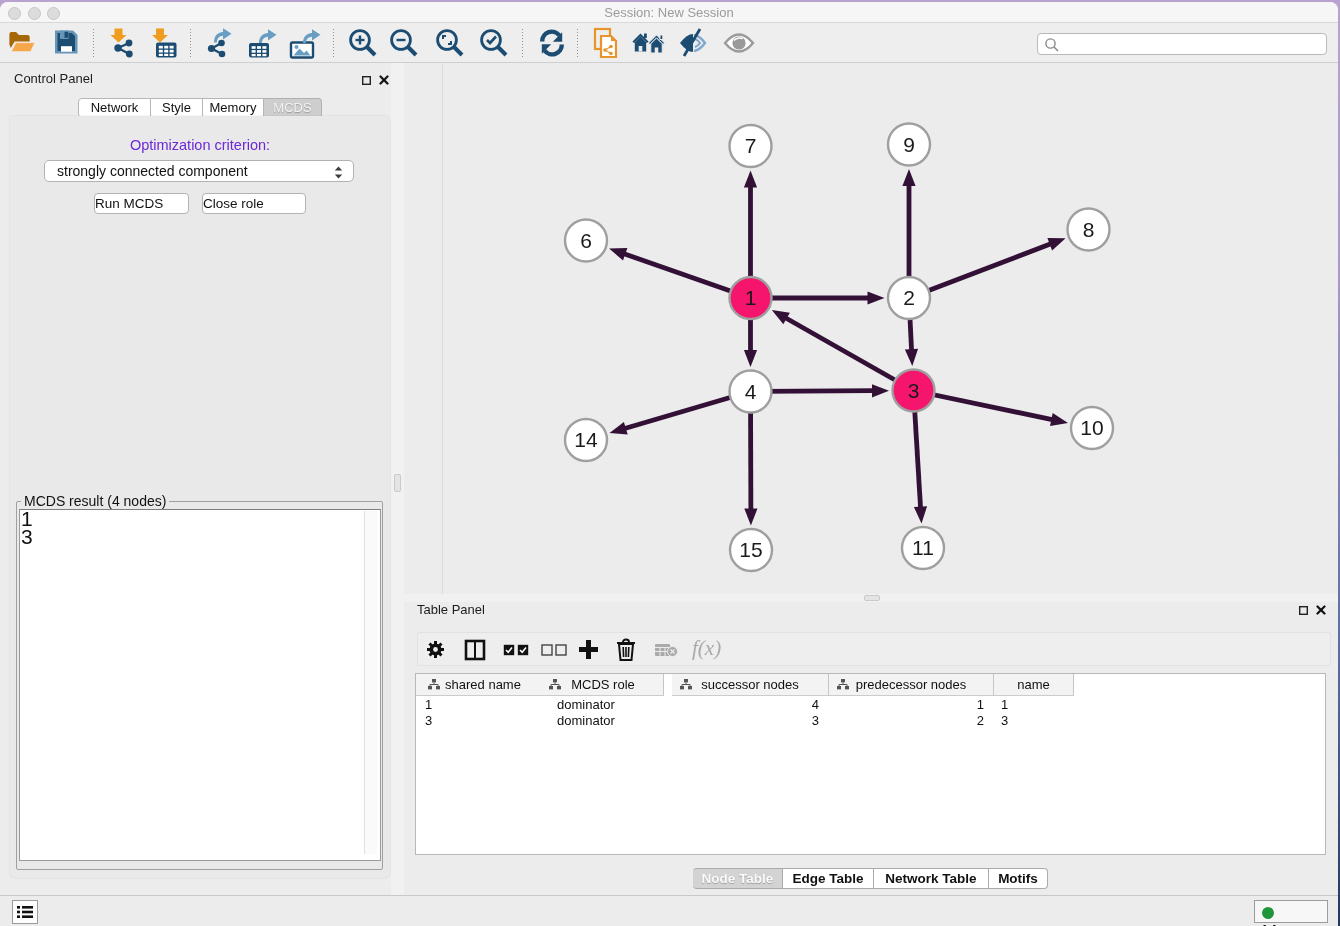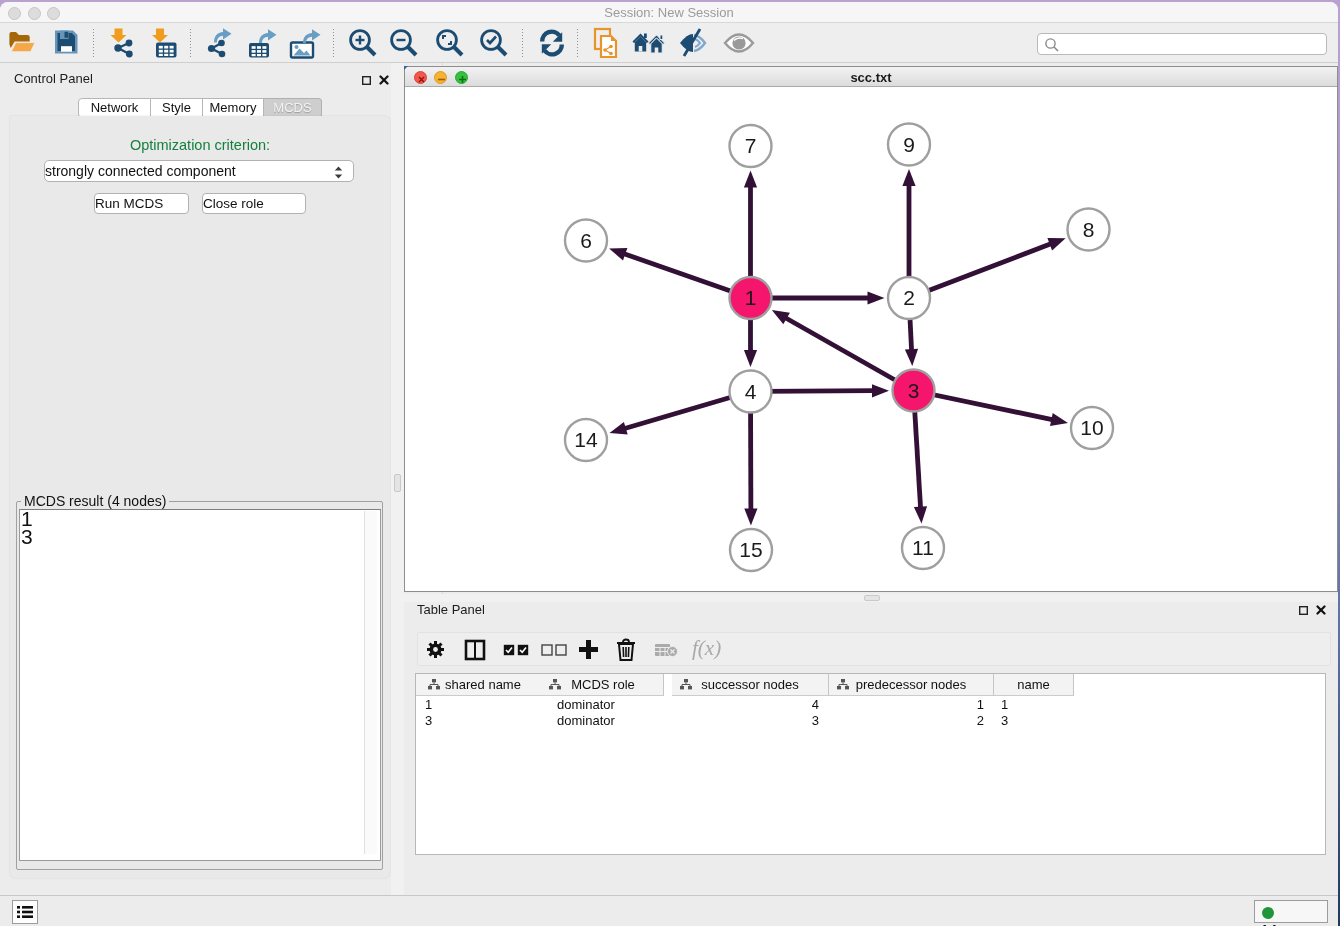--- a/index.html
+++ b/index.html
@@ -14,22 +14,22 @@
 .ticon { position:absolute; top:4px; }
 #searchbox { position:absolute; left:1037px; top:10px; width:290px; height:22px; background:#fff; border:1px solid #b9b9b9; border-radius:4px; }
 
 #cp { position:absolute; left:0; top:61px; width:443px; height:832px; background:#ececec; border-right:1px solid #dcdcdc; }
 #cphead { position:absolute; top:8px; left:14px; font-size:13px; color:#1c1c1c; }
 .tabrow { position:absolute; display:flex; }
 .tab { font-size:13px; color:#111; background:#fff; border:1px solid #b6b6b6; border-left:none; padding:0; text-align:center; line-height:18px; height:20px; }
 .tab.first { border-left:1px solid #b6b6b6; border-radius:4px 0 0 4px; }
 .tab.sel { background:#cecece; color:#f3f3f3; border-color:#b0b0b0; border-radius:0 4px 4px 0; text-shadow:0 1px 1px #9a9a9a; }
 #cpbody { position:absolute; left:10px; top:53px; width:380px; height:762px; background:#e9e9e9; border-radius:0 6px 6px 6px; box-shadow:0 0 2px rgba(0,0,0,0.12); }
-#optlabel { position:absolute; top:21px; width:100%; text-align:center; font-size:14.5px; color:#15803d; }
-#dropdown { position:absolute; left:34px; top:44px; width:310px; height:22px; background:#fff; border:1px solid #b2b2b2; border-radius:5px; font-size:14px; line-height:20px; padding-left:0; color:#111; }
+#optlabel { position:absolute; top:21px; width:100%; text-align:center; font-size:14.5px; color:#6d28d9; }
+#dropdown { position:absolute; left:34px; top:44px; width:310px; height:22px; background:#fff; border:1px solid #b2b2b2; border-radius:5px; font-size:14px; line-height:20px; padding-left:12px; color:#111; }
 .btn { position:absolute; top:77px; height:21px; background:#fff; border:1px solid #b2b2b2; border-radius:4px; font-size:13.5px; text-align:left; line-height:19px; color:#111; }
 #fieldset { position:absolute; left:6px; top:385px; width:367px; height:369px; border:1px solid #a0a0a0; border-radius:2px; }
 #legend { position:absolute; left:4px; top:-9px; background:#e9e9e9; padding:0 3px; font-size:14px; color:#111; }
 #ta { position:absolute; left:2px; top:7px; width:362px; height:352px; background:#fff; border:1px solid #9a9a9a; border-top-color:#7d7d7d; font-size:21px; color:#111; padding:0px 0 0 1px; line-height:17.5px; }
 #tascroll { position:absolute; right:3px; top:1px; width:13px; height:343px; background:#fafafa; border-left:1px solid #e0e0e0; }
 
 #vsplit { position:absolute; left:391px; top:61px; width:13px; height:832px; background:#f1f1f1; }
 #vhandle { position:absolute; left:3px; top:411px; width:7px; height:18px; background:#e4e4e4; border:1px solid #c9c9c9; border-radius:2px; }
 
 #netwin { position:absolute; left:404px; top:64px; width:934px; height:526px; background:#fff; border:1px solid #8d8d8d; }
@@ -250,43 +250,20 @@
     <div class="btn" style="left:192px;width:104px">Close role</div>
     <div id="fieldset">
       <div id="legend">MCDS result (4 nodes)</div>
       <div id="ta">1<br>3<div id="tascroll"></div></div>
     </div>
   </div>
 </div>
 <div id="vsplit">
       <div id="vhandle"></div>
     </div>
-<div id="netwin">
-  <svg style="position:absolute;left:-1px;top:-1px;z-index:5" width="4" height="4" viewBox="0 0 4 4">
-        <polygon points="0,0 4,0 0,4" fill="#3465a4"></polygon>
-      </svg>
-  <div id="nettitle">
-    <div class="mac" style="left:8.5px;background:#f3564b;border:0.5px solid #d8443c"><svg width="13" height="13" viewBox="0 0 13 13">
-            <g stroke="#8c120b" stroke-width="1.3">
-              <line x1="4" y1="4" x2="9" y2="9"></line>
-              <line x1="9" y1="4" x2="4" y2="9"></line>
-            </g>
-          </svg></div>
-    <div class="mac" style="left:29px;background:#f6b231;border:0.5px solid #dd9923"><svg width="13" height="13" viewBox="0 0 13 13">
-            <line x1="3" y1="6.5" x2="10" y2="6.5" stroke="#9a5d13" stroke-width="1.6"></line>
-          </svg></div>
-    <div class="mac" style="left:49.5px;background:#35c13f;border:0.5px solid #28a732"><svg width="13" height="13" viewBox="0 0 13 13">
-            <g stroke="#0d6e14" stroke-width="1.5">
-              <line x1="3" y1="6.5" x2="10" y2="6.5"></line>
-              <line x1="6.5" y1="3" x2="6.5" y2="10"></line>
-            </g>
-          </svg></div>
-    <div class="txt">scc.txt</div>
-  </div>
-</div>
 
 <div id="hsplit">
       <div id="hhandle"></div>
     </div>
 <div id="tp">
   <div id="tphead">Table Panel</div>
   <div id="tptoolbar"></div>
   <svg style="position:absolute;left:894.5px;top:4px" width="9" height="9" viewBox="0 0 9 9">
         <rect x="0.7" y="0.7" width="7.6" height="7.6" fill="none" stroke="#222" stroke-width="1.4"></rect>
       </svg>
@@ -409,20 +386,26 @@
 <div class="td" style="left:141px;top:23px">dominator</div>
 <div class="td" style="left:257px;top:23px;width:146px;text-align:right">4</div>
 <div class="td" style="left:413px;top:23px;width:155px;text-align:right">1</div>
 <div class="td" style="left:585px;top:23px">1</div>
 <div class="td" style="left:9px;top:39px">3</div>
 <div class="td" style="left:141px;top:39px">dominator</div>
 <div class="td" style="left:257px;top:39px;width:146px;text-align:right">3</div>
 <div class="td" style="left:413px;top:39px;width:155px;text-align:right">2</div>
 <div class="td" style="left:585px;top:39px">3</div>
 </div>
+  </div>
+  <div class="bottomtabs">
+    <div class="btab sel" style="width:90px">Node Table</div>
+    <div class="btab" style="width:91px">Edge Table</div>
+    <div class="btab" style="width:115px">Network Table</div>
+    <div class="btab last" style="width:59px">Motifs</div>
   </div>
 </div>
 <div id="status">
   <div id="listbtn">
         <svg width="16" height="14" viewBox="0 0 16 14" style="position:absolute;left:4px;top:4px">
           <g fill="#111">
             <rect x="0" y="1" width="3" height="2.6"></rect>
             <rect x="0" y="5.7" width="3" height="2.6"></rect>
             <rect x="0" y="10.4" width="3" height="2.6"></rect>
             <rect x="5" y="1" width="11" height="2.6"></rect>

